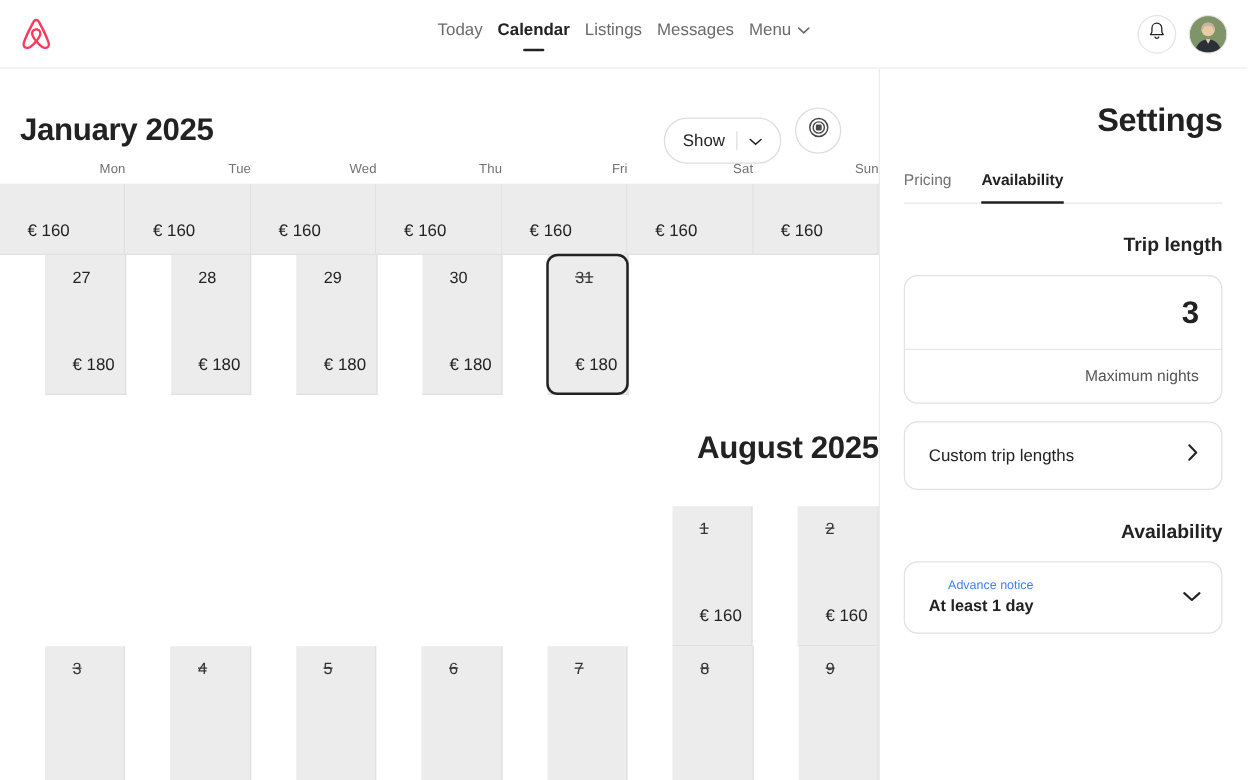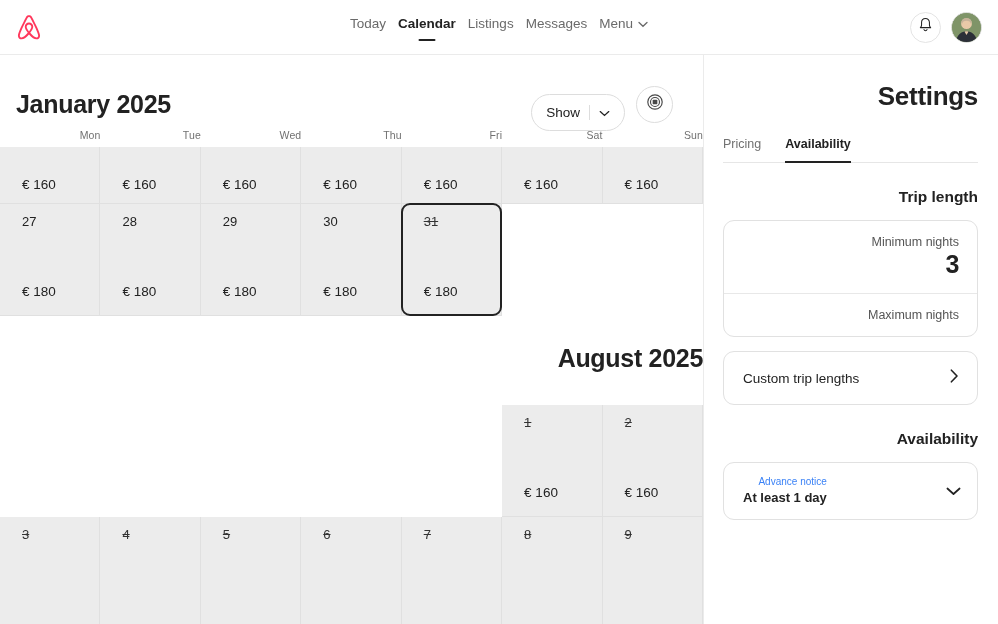--- a/index.html
+++ b/index.html
@@ -98,21 +98,21 @@
   .cell.empty { background:#fff; border-right:none; border-bottom:none; cursor:default; }
   .cell .daynum {
     position:absolute; top:10px; left:22px;
     font-size:13px; color:#222; font-weight:400;
   }
   .cell .daynum.blocked { text-decoration:line-through; color:#333; }
   .cell .price {
     position:absolute; bottom:11px; left:22px;
     font-size:13.5px; color:#222;
   }
-  .cell.tall { height:112px; }
+  .cell.tall { height:112px;margin-left:36px; }
   .cell.tall .price { bottom:16px; }
   .cell.selected::after {
     content:""; position:absolute; left:-1px; top:-1px; right:-1px; bottom:-1px;
     border:2px solid #222; border-radius:9px; pointer-events:none;
   }
   .cell.selected { z-index:3; }
 
   .month-block-2 { margin-top:0; }
   .month-title-2 { font-size:25px; font-weight:600; padding:28px 0 0 16px; color:#222; letter-spacing:-0.3px;}
 
@@ -342,21 +342,20 @@
 
       <div class="tabs">
         <div class="tab">Pricing</div>
         <div class="tab active">Availability</div>
       </div>
 
       <div class="section-title">Trip length</div>
 
       <div class="card">
         <div class="card-row">
-          <div class="card-label">Minimum nights</div>
           <div class="card-value-big">3</div>
         </div>
         <div class="card-row">
           <div class="card-label">Maximum nights</div>
         </div>
       </div>
 
       <div class="card">
         <div class="card-row-link">
           <span class="lbl">Custom trip lengths</span>

